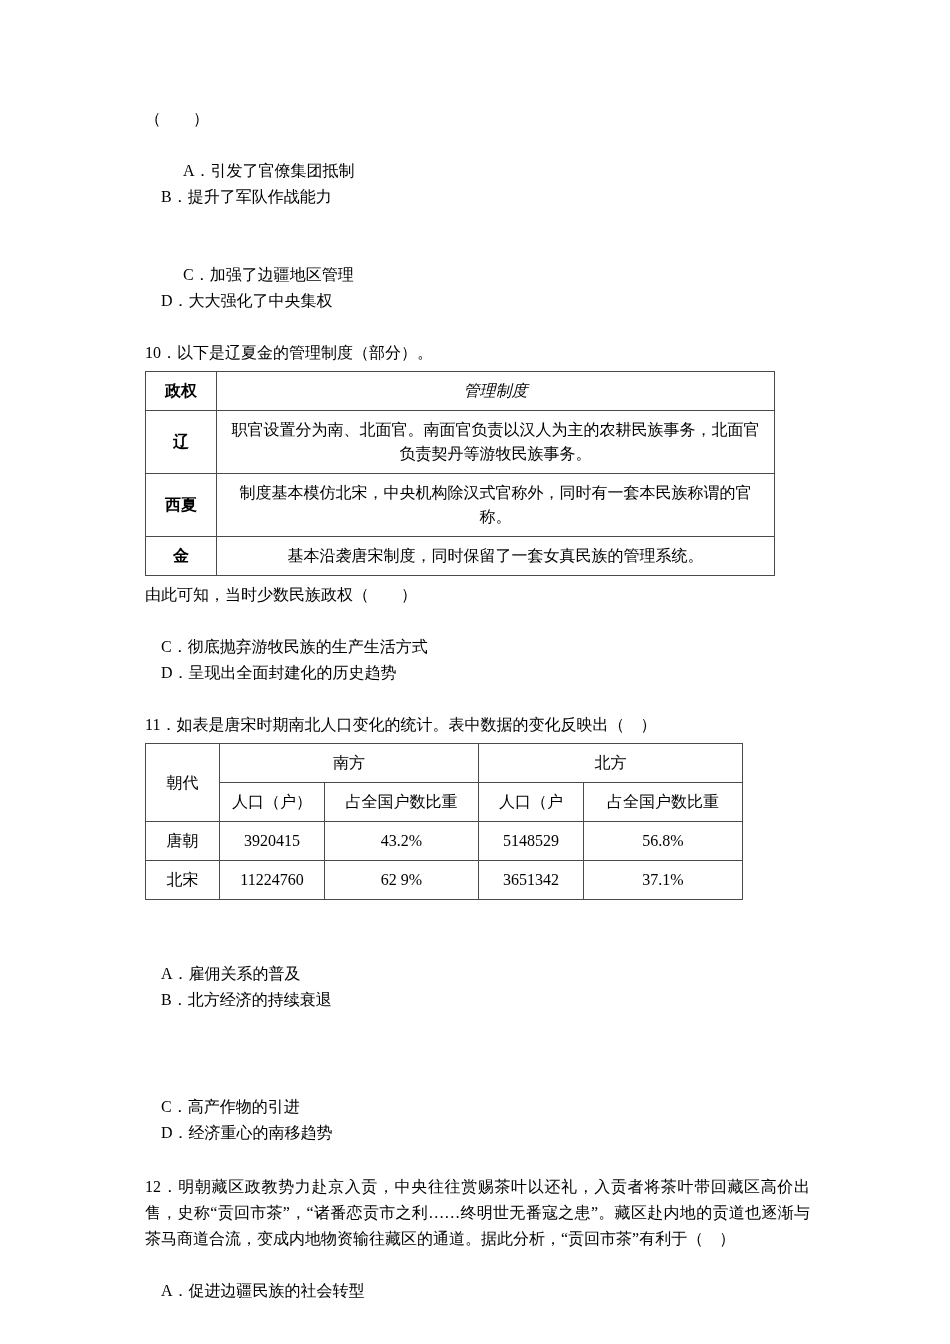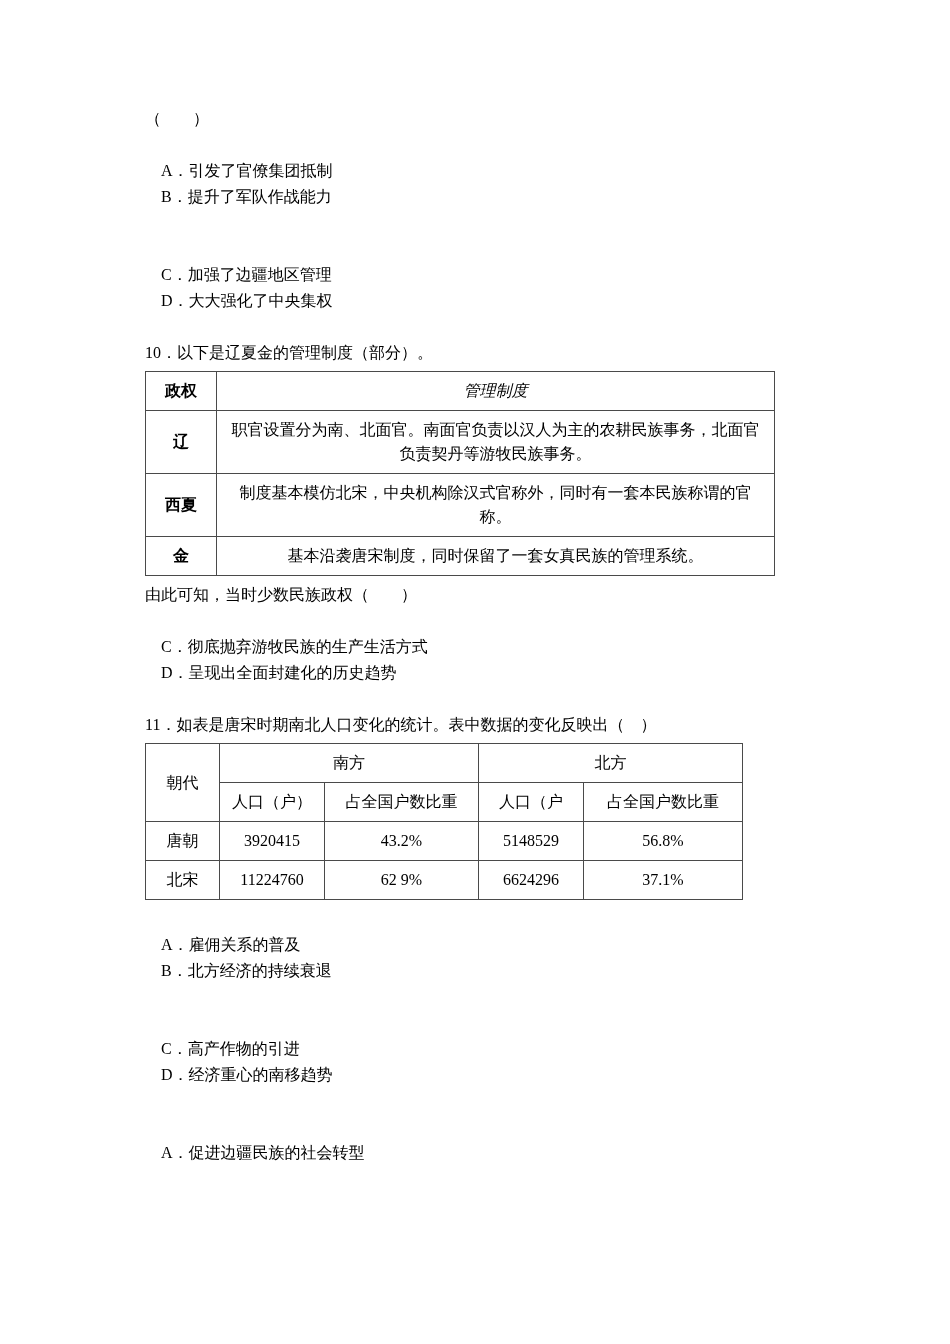--- a/index.html
+++ b/index.html
@@ -12,23 +12,23 @@
   .page{
     box-sizing:border-box;
     width:950px;height:1344px;
     padding:106px 140px 0 145px;
     font-size:16px;
     line-height:26px;
   }
   .line{white-space:pre-wrap;}
   .para{text-align:justify;white-space:pre-wrap;}
   .opts .opt{display:inline-block;vertical-align:top;}
-  .w225{min-width:225px;}
+  .w225{min-width:225px;margin-left:22px;}
   .w315{min-width:315px;}
-  .w200{min-width:200px;}
+  .w200{min-width:200px;margin-top:29px;}
   .w260{min-width:260px;}
   table{
     border-collapse:collapse;
     margin:5px 0 6px 0;
     font-size:16px;
     line-height:24px;
   }
   td,th{
     border:1px solid #4a4a4a;
     padding:7px 9px;
@@ -109,33 +109,34 @@
         <td>唐朝</td>
         <td>3920415</td>
         <td>43.2%</td>
         <td>5148529</td>
         <td>56.8%</td>
       </tr>
       <tr>
         <td>北宋</td>
         <td>11224760</td>
         <td>62 9%</td>
-        <td>6624296</td>
+        <td>3651342</td>
         <td>37.1%</td>
       </tr>
     </tbody>
   </table>
 
   <div class="line opts">
     <span class="opt w200">A．雇佣关系的普及</span>
     <span class="opt">B．北方经济的持续衰退</span>
   </div>
   <div class="line opts">
     <span class="opt w200">C．高产作物的引进</span>
     <span class="opt">D．经济重心的南移趋势</span>
   </div>
 
+  <div class="para mt4">12．明朝藏区政教势力赴京入贡，中央往往赏赐茶叶以还礼，入贡者将茶叶带回藏区高价出售，史称“贡回市茶”，“诸番恋贡市之利……终明世无番寇之患”。藏区赴内地的贡道也逐渐与茶马商道合流，变成内地物资输往藏区的通道。据此分析，“贡回市茶”有利于（    ）</div>
   <div class="line opts">
     <span class="opt w260">A．促进边疆民族的社会转型</span>
     
   </div>
 
 </div>
 
 </body></html>

